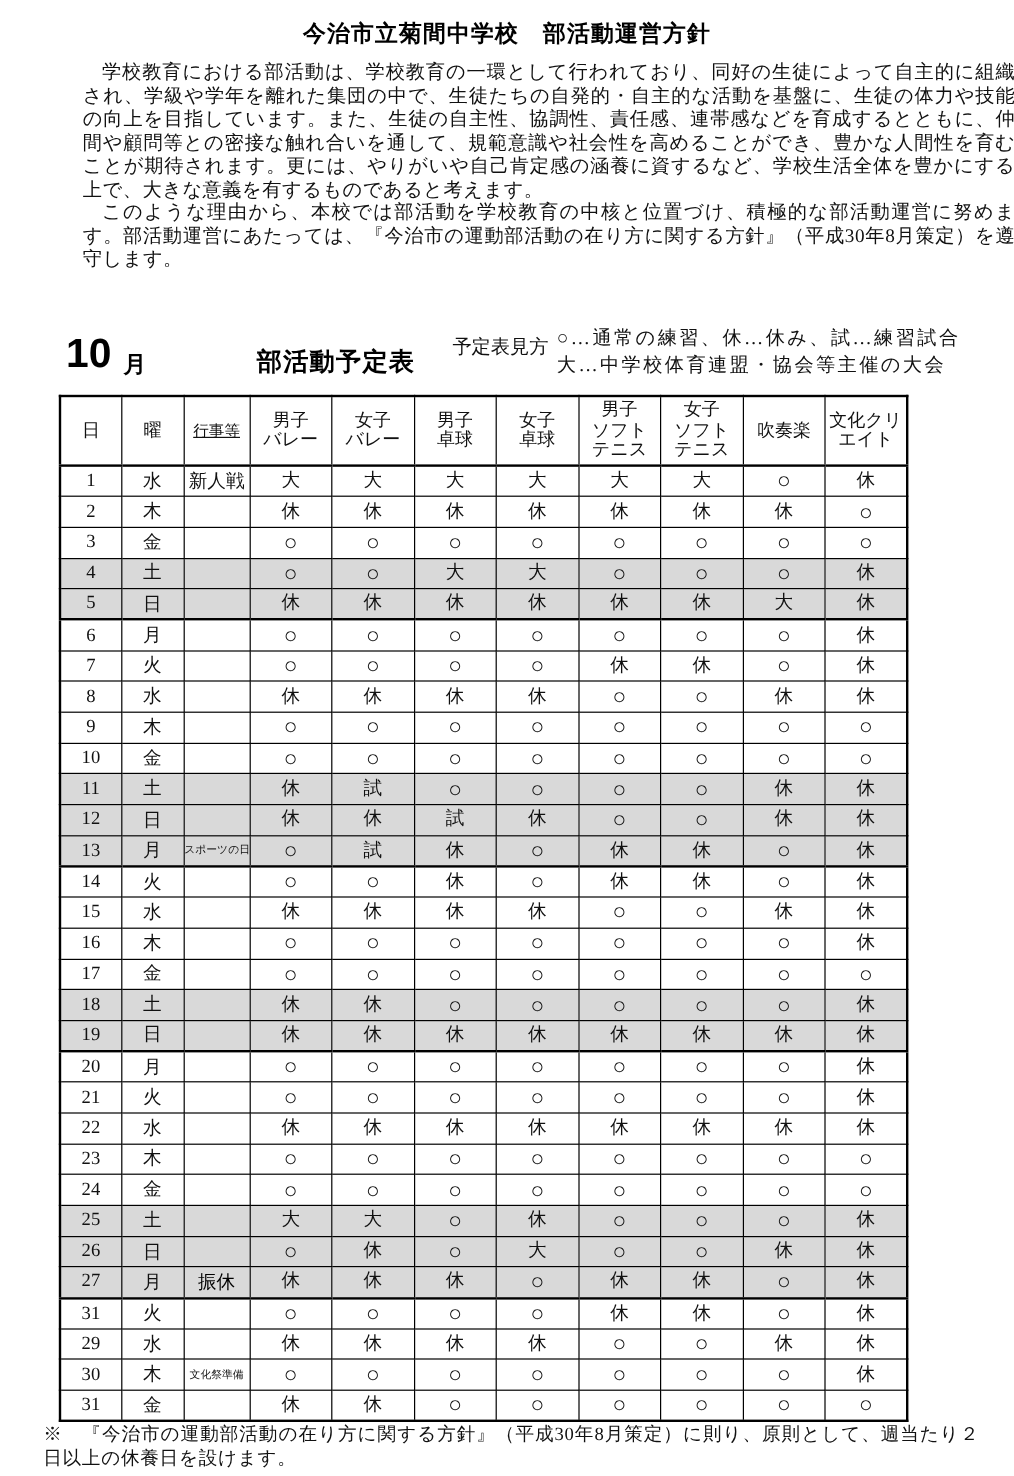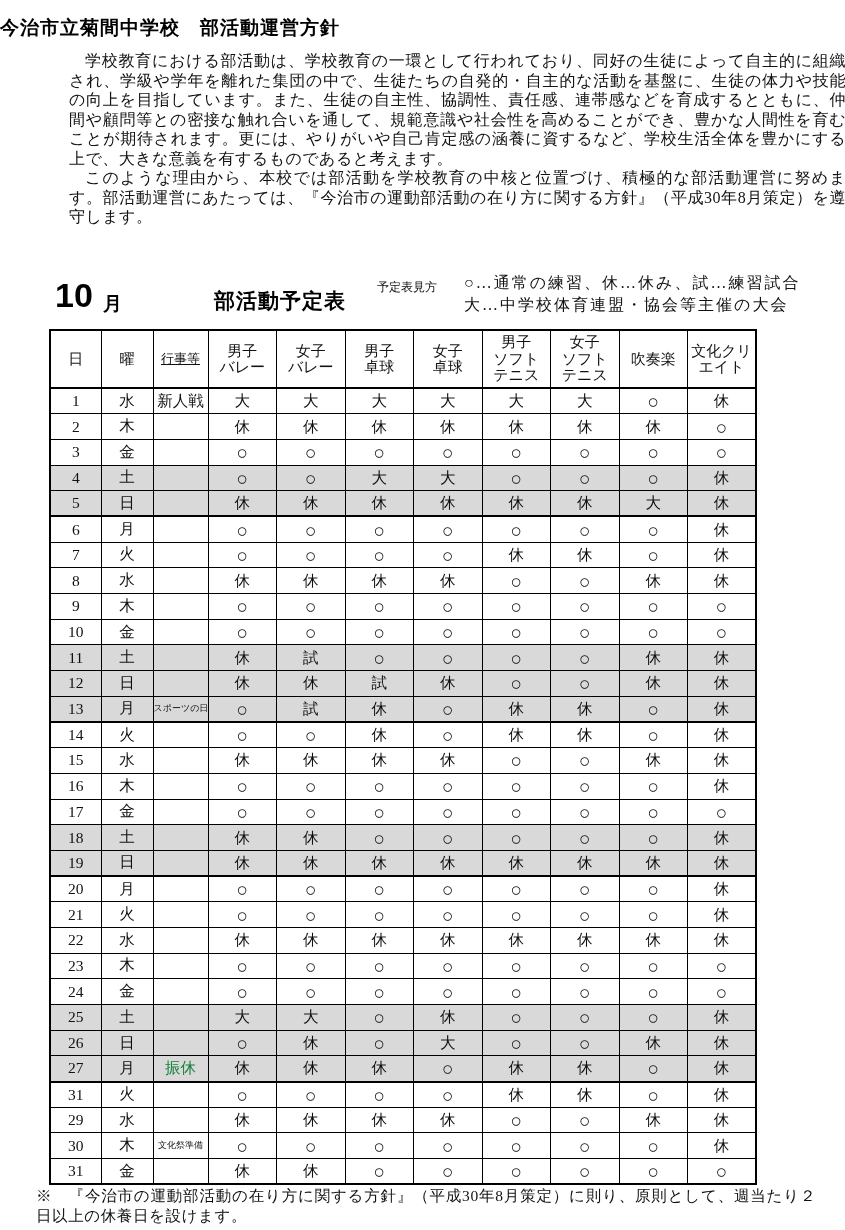--- a/index.html
+++ b/index.html
@@ -2,21 +2,21 @@
 <html><head>
 <meta charset="utf-8">
 <style>
   html,body { margin:0; padding:0; background:#ffffff; }
   .page {
     position:relative; width:845px; height:1230px; background:#ffffff;
     font-family:"Liberation Serif", serif; color:#111; overflow:hidden;
   }
   .doc-title {
     position:absolute; top:15px; left:0; width:100%; margin:0;
-    font-family:"Liberation Sans", sans-serif;
+    text-align:center; font-family:"Liberation Sans", sans-serif;
     font-weight:bold; font-size:19px; letter-spacing:1px; color:#000;
   }
   .intro {
     position:absolute; top:51px; left:37px; width:777px;
     font-size:16px; line-height:19.5px; letter-spacing:0.45px;
     text-align:justify;
     margin-left:32px;
   }
   .intro p { margin:0; text-indent:1em; }
 
@@ -27,42 +27,42 @@
   }
   .month-suffix {
     position:absolute; left:103px; top:21px;
     font-family:"Liberation Sans", sans-serif; font-weight:bold; font-size:19px; color:#000;
   }
   .table-title {
     position:absolute; left:214px; top:17px;
     font-family:Liberation Serif, serif; font-weight:bold; font-size:21px;
     letter-spacing:1px; color:#000;
   }
-  .legend-label { position:absolute; left:377px; top:9px; font-size:12px; }
+  .legend-label { position:absolute; left:377px; top:9px; font-size:16px; }
   .legend-lines { position:absolute; left:464px; top:2px; font-size:16px; line-height:21.5px; letter-spacing:2px; }
 
   table.schedule {
     position:absolute; left:49px; top:329px; width:706px;
     border-collapse:collapse; table-layout:fixed;
     border:2px solid #000; font-size:15.5px;
   }
   table.schedule th, table.schedule td {
     border:1px solid #000; padding:0; text-align:center; vertical-align:middle;
     overflow:hidden; white-space:nowrap;
   }
   table.schedule thead th {
     height:56px; font-weight:normal; font-size:15px; line-height:16.5px;
     border-bottom:2px solid #000; white-space:normal;
   }
   table.schedule thead th:nth-child(3) { font-size:13px;text-decoration:underline; }
   table.schedule tbody tr { height:25.7px; }
   tr.shaded td { background:#d9d9d9; }
   tr.week-end td { border-bottom:2px solid #000; }
   td.event-cell.small { font-size:9px; letter-spacing:0; }
-  td.event-cell.muted { color:#15803d; }
+  td.event-cell.muted { color:#000000; }
   .mark { display:inline-block; line-height:1; }
   .mark-circle { font-size:19px; position:relative; top:1px; }
   .footnote {
     position:absolute; top:1186px; left:36px; width:780px; margin:0;
     font-size:15.5px; line-height:20px; letter-spacing:0.6px; text-align:justify;
   }
 </style>
 </head>
 <body>
 

